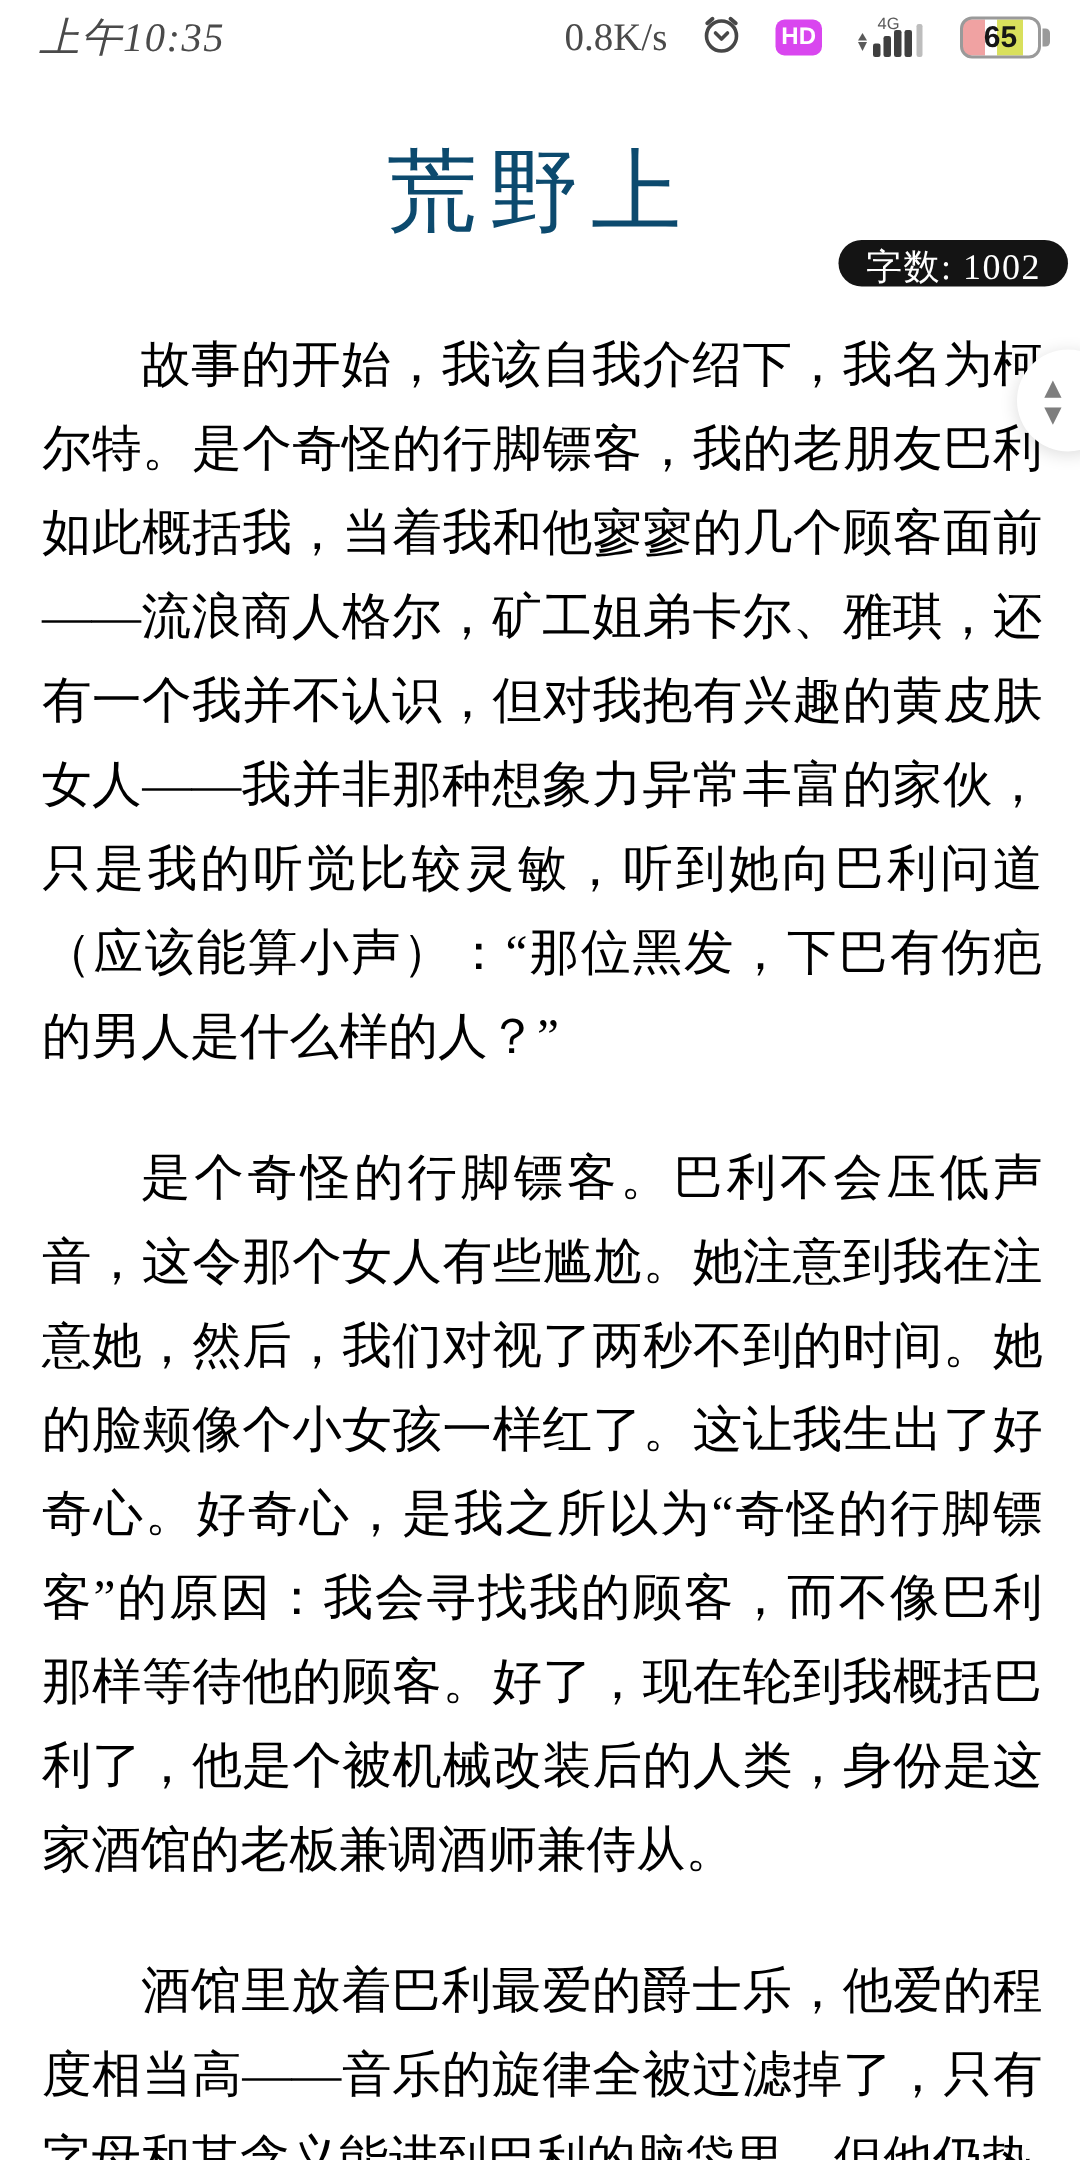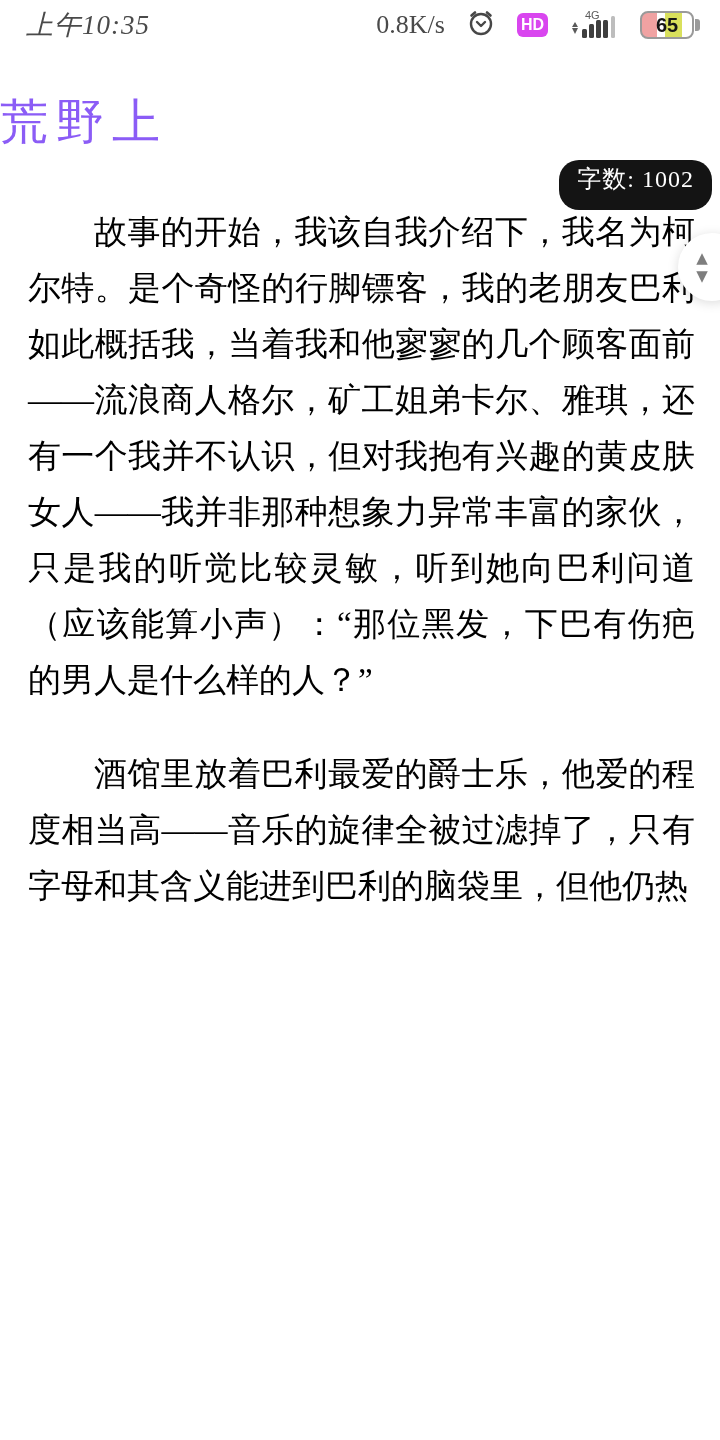--- a/index.html
+++ b/index.html
@@ -17,24 +17,24 @@
     font-weight:bold; font-size:16px; line-height:1; padding:4px 4px; border-radius:6px; }
   .signal-wrap { display:flex; align-items:flex-start; }
   .battery { display:flex; align-items:center; }
   .battery-body { position:relative; width:54px; height:28px; border:2px solid #9a9a9a; border-radius:8px;
     overflow:hidden; display:flex; align-items:flex-end; justify-content:center;
     background:linear-gradient(90deg,#f0a2a2 0 30%,#ffffff 30% 46%,#d9e05c 46% 80%,#ffffff 80%); }
   .battery-num { font-family:"Liberation Sans",sans-serif; font-weight:bold; font-size:20px; color:#161616; }
   .battery-cap { width:5px; height:12px; background:#9a9a9a; border-radius:0 3px 3px 0; margin-left:1px; }
 
   
-  .chapter-title { margin-top:48px; text-align:left; font-size:48px; letter-spacing:8px;
-    color:#8b5cf6; line-height:1; }
+  .chapter-title { margin-top:48px; text-align:center; font-size:60px; letter-spacing:8px;
+    color:#0c4a6e; line-height:1; }
   .word-count-badge { position:absolute; top:160px; right:8px; background:#141414; color:#ffffff;
-    font-size:24px; line-height:1; padding:7px 18px 19px; border-radius:20px; letter-spacing:1px; }
+    font-size:24px; line-height:1; padding:7px 18px 0; border-radius:20px; letter-spacing:1px; }
   .content { margin-top:58px; padding:0 25px 0 28px; }
   .content p { font-size:33px; line-height:56px; color:#000000; text-align:justify;
     text-justify:inter-character; text-indent:2em; margin:0 0 38px; }
   .content p:last-child { margin-bottom:0; }
 
   
   .scroll-widget { position:absolute; top:233px; right:-26px; width:68px; height:68px;
     border-radius:50%; background:#ffffff; box-shadow:0 2px 12px rgba(0,0,0,0.14);
     display:flex; flex-direction:column; justify-content:center; align-items:flex-start;
     padding-left:13px; gap:3px; }
@@ -83,20 +83,21 @@
       </span>
     </div>
   </div>
 
   <div class="chapter-title">荒野上</div>
 
   <div class="word-count-badge">字数: 1002</div>
 
   <div class="content">
     <p>故事的开始，我该自我介绍下，我名为柯尔特。是个奇怪的行脚镖客，我的老朋友巴利如此概括我，当着我和他寥寥的几个顾客面前——流浪商人格尔，矿工姐弟卡尔、雅琪，还有一个我并不认识，但对我抱有兴趣的黄皮肤女人——我并非那种想象力异常丰富的家伙，只是我的听觉比较灵敏，听到她向巴利问道（应该能算小声）：“那位黑发，下巴有伤疤的男人是什么样的人？”</p>
+    <p>是个奇怪的行脚镖客。巴利不会压低声音，这令那个女人有些尴尬。她注意到我在注意她，然后，我们对视了两秒不到的时间。她的脸颊像个小女孩一样红了。这让我生出了好奇心。好奇心，是我之所以为“奇怪的行脚镖客”的原因：我会寻找我的顾客，而不像巴利那样等待他的顾客。好了，现在轮到我概括巴利了，他是个被机械改装后的人类，身份是这家酒馆的老板兼调酒师兼侍从。</p>
     <p>酒馆里放着巴利最爱的爵士乐，他爱的程度相当高——音乐的旋律全被过滤掉了，只有字母和其含义能进到巴利的脑袋里，但他仍热</p>
   </div>
 
   <div class="scroll-widget">
     <span class="scroll-arrow">▲</span>
     <span class="scroll-arrow">▼</span>
   </div>
 
 </div>
 

